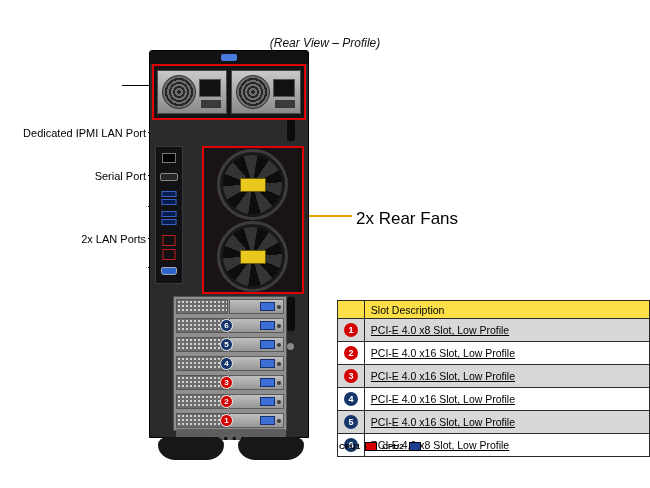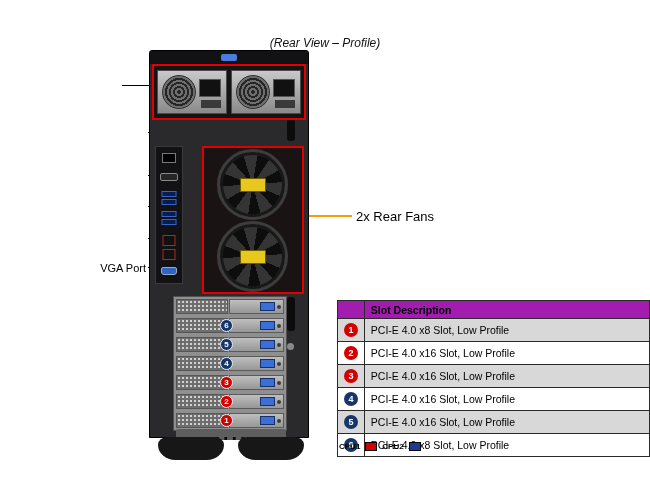--- a/index.html
+++ b/index.html
@@ -16,21 +16,21 @@
 
   
   .callout-left {
     position:absolute; right:504px; width:145px; text-align:right;
     font-size:11px; line-height:12px; color:#000;
   }
   .psu-label {
     position:absolute; left:8px; top:66px; width:116px; text-align:center;
     font-size:11px; line-height:13px; white-space:pre-line;
   }
-  .fans-label { position:absolute; left:356px; top:209px; font-size:13px; }
+  .fans-label { position:absolute; left:356px; top:209px; font-size:17px; }
 
   .line-h { position:absolute; height:0; border-top:1.4px solid #000; }
   .line-v { position:absolute; width:0; border-left:1.4px solid #000; }
   .line-orange { border-top:2px solid #f0a200; }
 
   
   .chassis {
     position:absolute; left:149px; top:50px; width:160px; height:388px;
     background:#2a2a2d; border:1px solid #000; border-radius:3px 3px 0 0;
     box-sizing:border-box;
@@ -110,40 +110,42 @@
     background-size:8.5px 11px; background-position:3px 4px; border-radius:2px; }
 
   .foot { position:absolute; top:437px; width:66px; height:23px; background:#171717;
     border-radius:10px 10px 18px 18px / 8px 8px 16px 16px; }
   .foot.left { left:158px; } .foot.right { left:238px; }
 
   
   .slot-table { position:absolute; left:337px; top:300px; border-collapse:collapse;
     font-size:10.5px; }
   .slot-table th, .slot-table td { border:1px solid #2a2a2a; }
-  .slot-table th { height:17px; font-weight:bold; text-align:left; padding:0 6px; background:#a21caf; }
+  .slot-table th { height:17px; font-weight:normal; text-align:left; padding:0 6px; background:#fde047; }
   .slot-table th.corner { width:24px; padding:0; }
   .slot-table td.bcell { width:24px; height:20px; text-align:center; vertical-align:middle; }
-  .slot-table td.dcell { width:275px; padding:0 6px; }
+  .slot-table td.dcell { width:275px; padding:0 6px;text-decoration:underline; }
   .slot-table tr.alt { background:#d8d8d8; }
   .tbadge { width:14px; height:14px; font-size:9px; border:none; margin:0 auto; }
 
   .legend { position:absolute; left:339px; top:442px; display:flex; align-items:center;
     gap:5px; font-size:8px; font-weight:bold; }
   .sw { display:inline-block; width:12px; height:9px; border:1px solid #000; box-sizing:border-box; }
   .sw-red { background:#d40000; } .sw-blue { background:#1a3d8f; }
 </style>
 </head>
 <body>
 
 <div class="canvas">
 
   <div class="title">(Rear View – Profile)</div>
 
-  <div class="callout-left" style="top:262px;">VGA Port</div>
+  <div class="callout-left" style="top:127px;">Dedicated IPMI LAN Port</div>
+  <div class="callout-left" style="top:170px;">Serial Port</div>
+  <div class="callout-left" style="top:233px;">2x LAN Ports</div>
   <div class="fans-label">2x Rear Fans</div>
 
   <div class="line-h" style="left:122px; top:85px; width:29px;"></div>
   <div class="line-h" style="left:148px; top:132px; width:25px;"></div>
   <div class="line-v" style="left:172px; top:132px; height:16px;"></div>
   <div class="line-h" style="left:148px; top:175px; width:12px;"></div>
   <div class="line-h" style="left:148px; top:206px; width:10px;"></div>
   <div class="line-h" style="left:148px; top:238px; width:9px;"></div>
   <div class="line-h" style="left:148px; top:267px; width:12px;"></div>
   <div class="line-h line-orange" style="left:305px; top:215px; width:47px;"></div>

